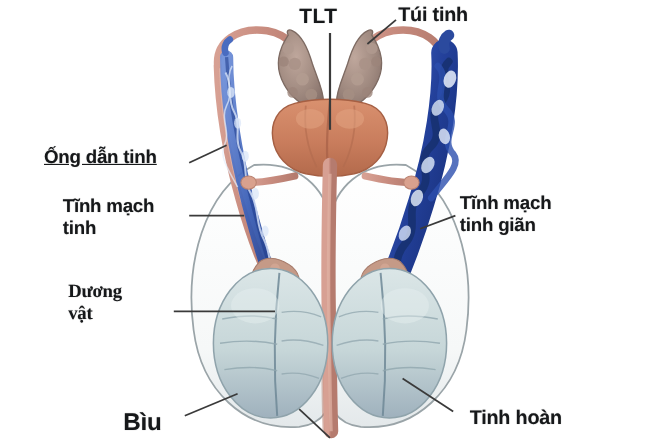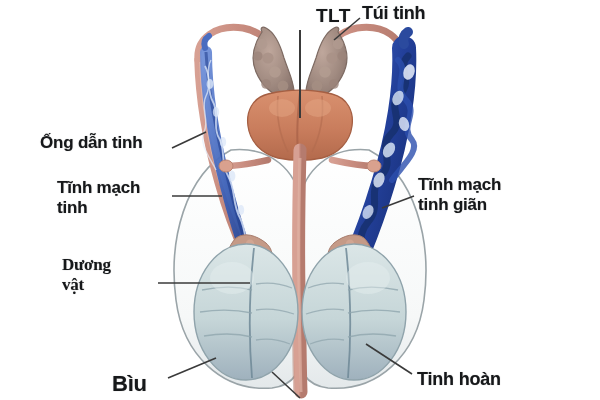--- a/index.html
+++ b/index.html
@@ -28,28 +28,28 @@
     position: absolute;
     color: #16181a;
     font-family: "Liberation Sans", sans-serif;
     font-weight: bold;
     font-size: 17px;
     line-height: 1.18;
     letter-spacing: -0.2px;
     white-space: pre-line;
     text-shadow: 0 0 1px rgba(0,0,0,0.35);
   }
-  .label-tlt      { left: 272px; top: 5px;   font-size: 19px; letter-spacing: 0.5px; margin-left: 44px; }
+  .label-tlt      { left: 272px; top: 5px;   font-size: 19px; letter-spacing: 0.5px; }
   .label-tuitinh  { left: 362px; top: 3px;   font-size: 18px; text-align: center; }
-  .label-ongdan   { left: 40px;  top: 133px; }
+  .label-ongdan   { left: 40px;  top: 133px; text-decoration: underline; }
   .label-tinhmach { left: 57px;  top: 178px; }
   .label-duongvat { left: 62px;  top: 255px; font-family: Liberation Serif, serif; }
   .label-biu      { left: 112px; top: 371px; font-size: 22px; }
   .label-gian     { left: 418px; top: 175px; }
-  .label-tinhhoan { left: 417px; top: 369px; font-size: 18px; }
+  .label-tinhhoan { left: 427px; top: 369px; font-size: 18px; }
 </style>
 </head>
 <body>
 
 <div id="diagram-root">
 
   <svg id="anatomy-svg" viewBox="0 0 600 400">
     <defs>
       <linearGradient id="gradTestis" x1="0" y1="0" x2="0" y2="1">
         <stop offset="0%" stop-color="#dbe6e7"></stop>

